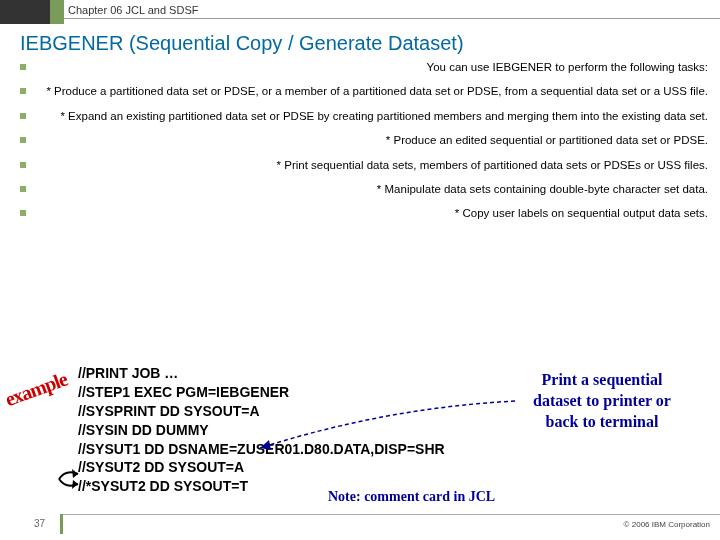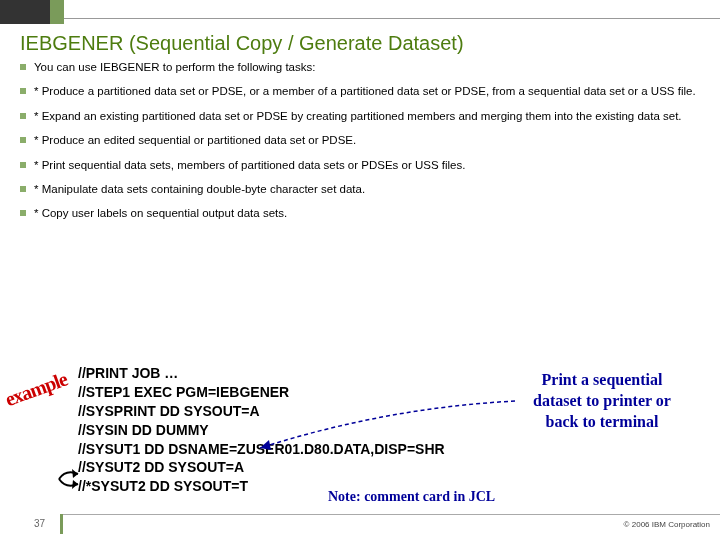--- a/index.html
+++ b/index.html
@@ -47,28 +47,29 @@
     top: 18px;
     right: 0;
     height: 1px;
     background: #999;
   }
   .title {
     position: absolute;
     left: 20px;
     top: 32px;
     font-size: 20px;
-    color: #4d7c0f;
+    color: #0369a1;
     font-weight: normal;
   }
   .bullets {
     position: absolute;
     left: 20px;
     top: 60px;
     right: 12px;
+    text-align: right;
   }
   .bullet-item {
     position: relative;
     padding-left: 14px;
     font-size: 11.5px;
     color: #000;
     margin-bottom: 10px;
     font-family: "Comic Sans MS", cursive, sans-serif;
     line-height: 1.25;
   }
@@ -177,20 +178,21 @@
     font-size: 8px;
     color: #444;
   }
 </style>
 </head>
 <body>
 
 <div class="header-bar">
   <div class="header-dark"></div>
   <div class="header-green"></div>
+  <div class="header-text">Chapter 06 JCL and SDSF</div>
   <div class="header-line"></div>
 </div>
 
 <h1 class="title">IEBGENER (Sequential Copy / Generate Dataset)</h1>
 
 <div class="bullets">
   <div class="bullet-item">You can use IEBGENER to perform the following tasks:</div>
   <div class="bullet-item">* Produce a partitioned data set or PDSE, or a member of a partitioned data set or PDSE, from a sequential data set or a USS file.</div>
   <div class="bullet-item">* Expand an existing partitioned data set or PDSE by creating partitioned members and merging them into the existing data set.</div>
   <div class="bullet-item">* Produce an edited sequential or partitioned data set or PDSE.</div>

